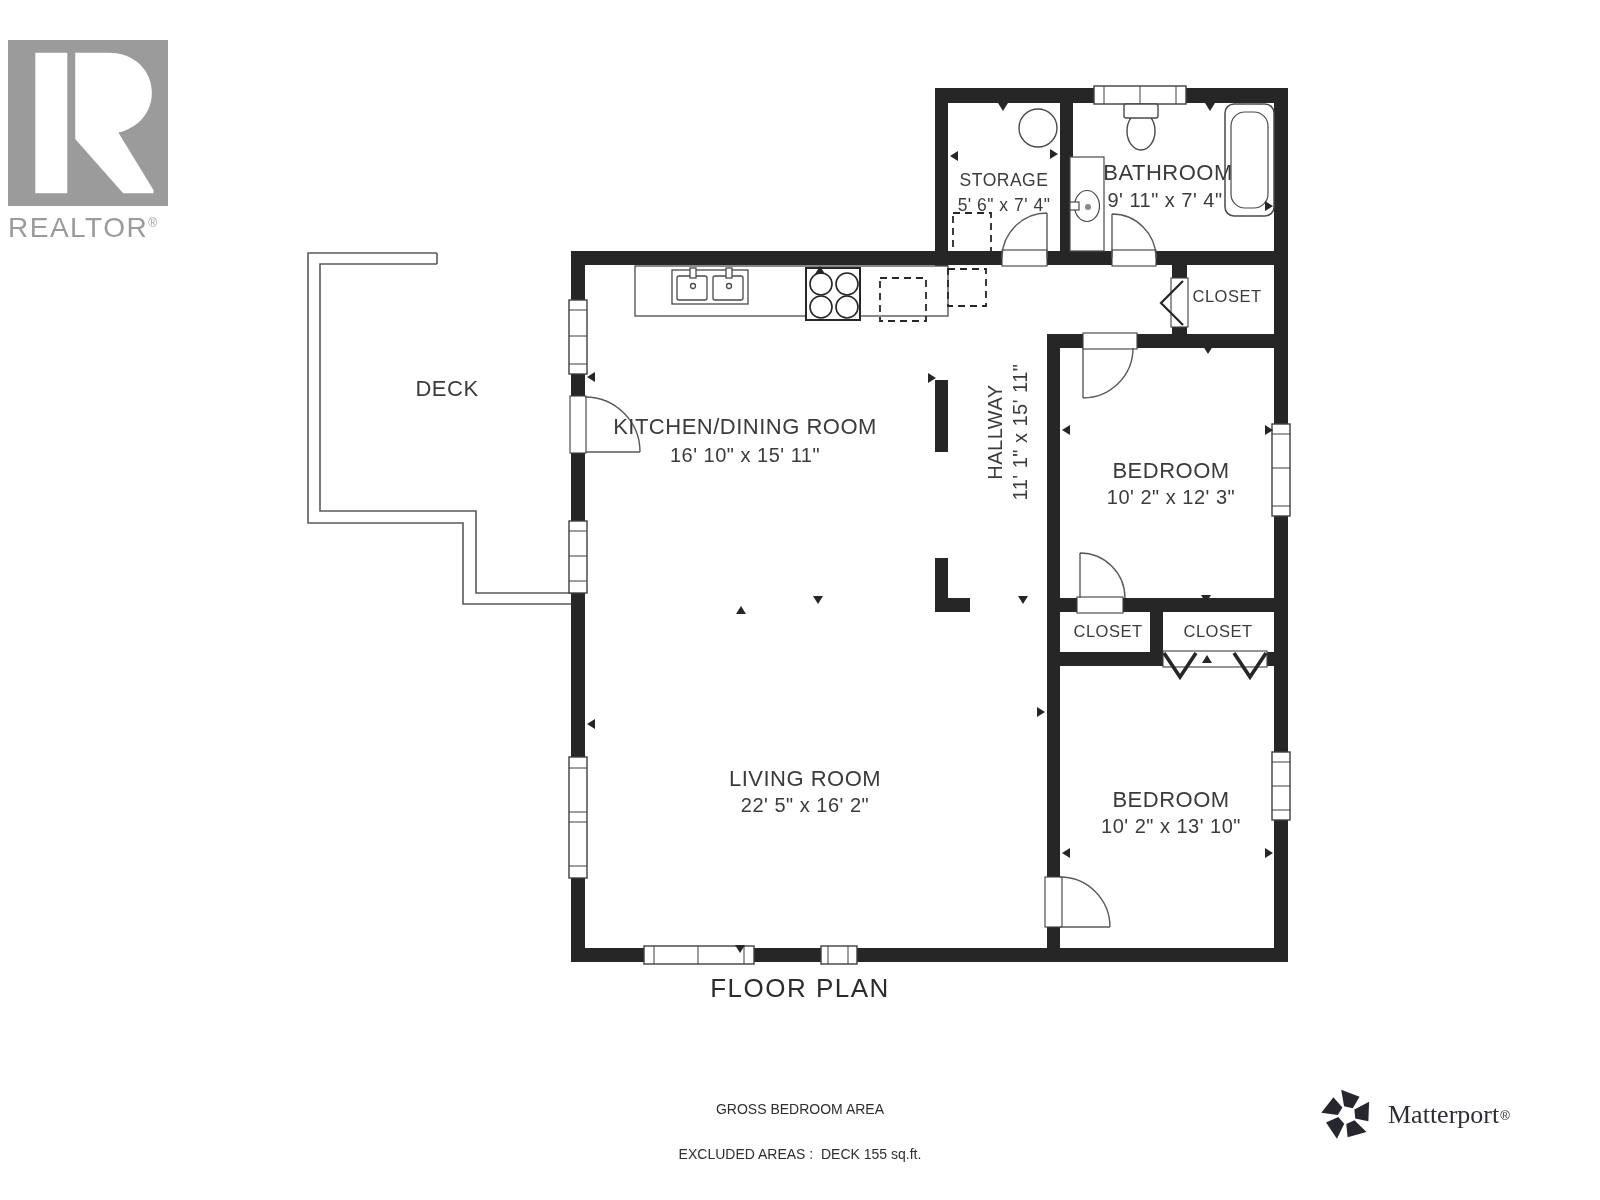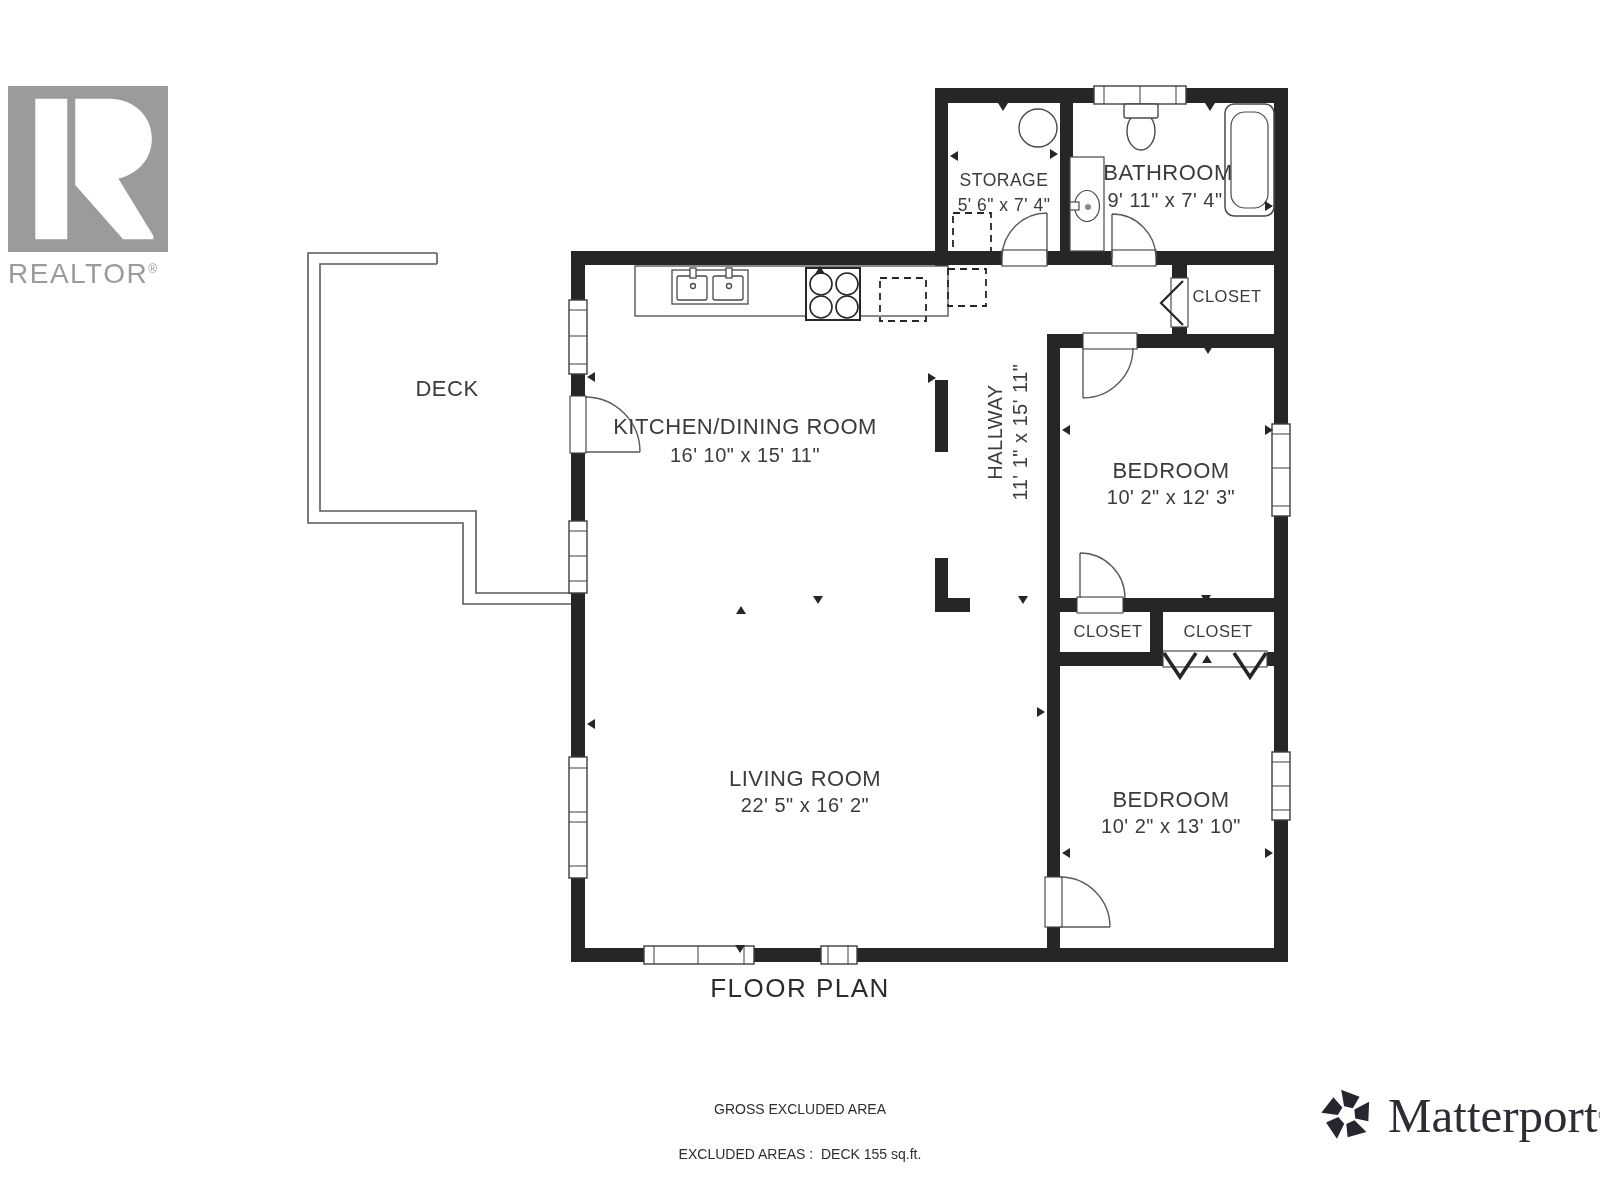--- a/index.html
+++ b/index.html
@@ -1,31 +1,31 @@
 <!DOCTYPE html>
 <html><head>
 <meta charset="utf-8">
 <style>
   html,body{margin:0;padding:0;background:#ffffff;}
   .canvas{position:relative;width:1600px;height:1200px;background:#fff;overflow:hidden;
           font-family:"Liberation Sans",sans-serif;}
   .plan-svg{position:absolute;left:0;top:0;}
   
-  .realtor{position:absolute;left:8px;top:40px;width:170px;margin-top:46px;}
+  .realtor{position:absolute;left:8px;top:40px;width:170px;}
   .realtor-box{width:160px;height:166px;background:#9b9b9b;}
   .realtor-word{margin-top:6px;font-size:28px;color:#9b9b9b;letter-spacing:1.5px;
                 font-family:"Liberation Sans",sans-serif;}
   .realtor-word .reg{font-size:12px;vertical-align:super;}
   
   .summary{position:absolute;left:400px;top:1072px;width:800px;text-align:center;
            font-size:14px;line-height:15px;color:#2e2e2e;white-space:pre-wrap;}
   
   .matterport{position:absolute;left:1318px;top:1086px;display:flex;align-items:center;}
   .mp-icon{width:58px;height:58px;}
-  .mp-text{font-family:"Liberation Serif",serif;font-size:49px;color:#2d2d35;margin-left:12px;}
+  .mp-text{font-family:"Liberation Serif",serif;font-size:26px;color:#2d2d35;margin-left:12px;}
   .mp-reg{font-size:13px;color:#2d2d35;vertical-align:super;margin-left:1px;}
   
   text{font-family:"Liberation Sans",sans-serif;fill:#3b3b3b;}
   .room-name{font-size:22px;letter-spacing:0.5px;}
   .room-dims{font-size:20px;letter-spacing:0.5px;}
   .room-small{font-size:16.5px;letter-spacing:0.5px;}
   .room-storage{font-size:17.5px;letter-spacing:0.5px;}
   .plan-title{font-size:26px;letter-spacing:1.5px;fill:#2b2b2b;}
 </style>
 </head>
@@ -211,21 +211,21 @@
       <text x="1171" y="807" class="room-name">BEDROOM</text>
       <text x="1171" y="833" class="room-dims">10' 2" x 13' 10"</text>
 
       <text x="447" y="396" class="room-name">DECK</text>
 
       <text x="800" y="997" class="plan-title">FLOOR PLAN</text>
     </g>
   </svg>
 
   <div class="summary">
-    <div>GROSS EXCLUDED AREA</div>
+    <div>GROSS BEDROOM AREA</div>
     <div>EXCLUDED AREAS :  DECK 155 sq.ft.</div>
     
     
   </div>
 
   <div class="matterport">
     <svg class="mp-icon" viewBox="0 0 60 60">
       <g fill="#26262e">
         <path d="M27,21 L24,4 L43,11 L36,23 Z"></path>
         <path d="M27,21 L24,4 L43,11 L36,23 Z" transform="rotate(72 30 30)"></path>

